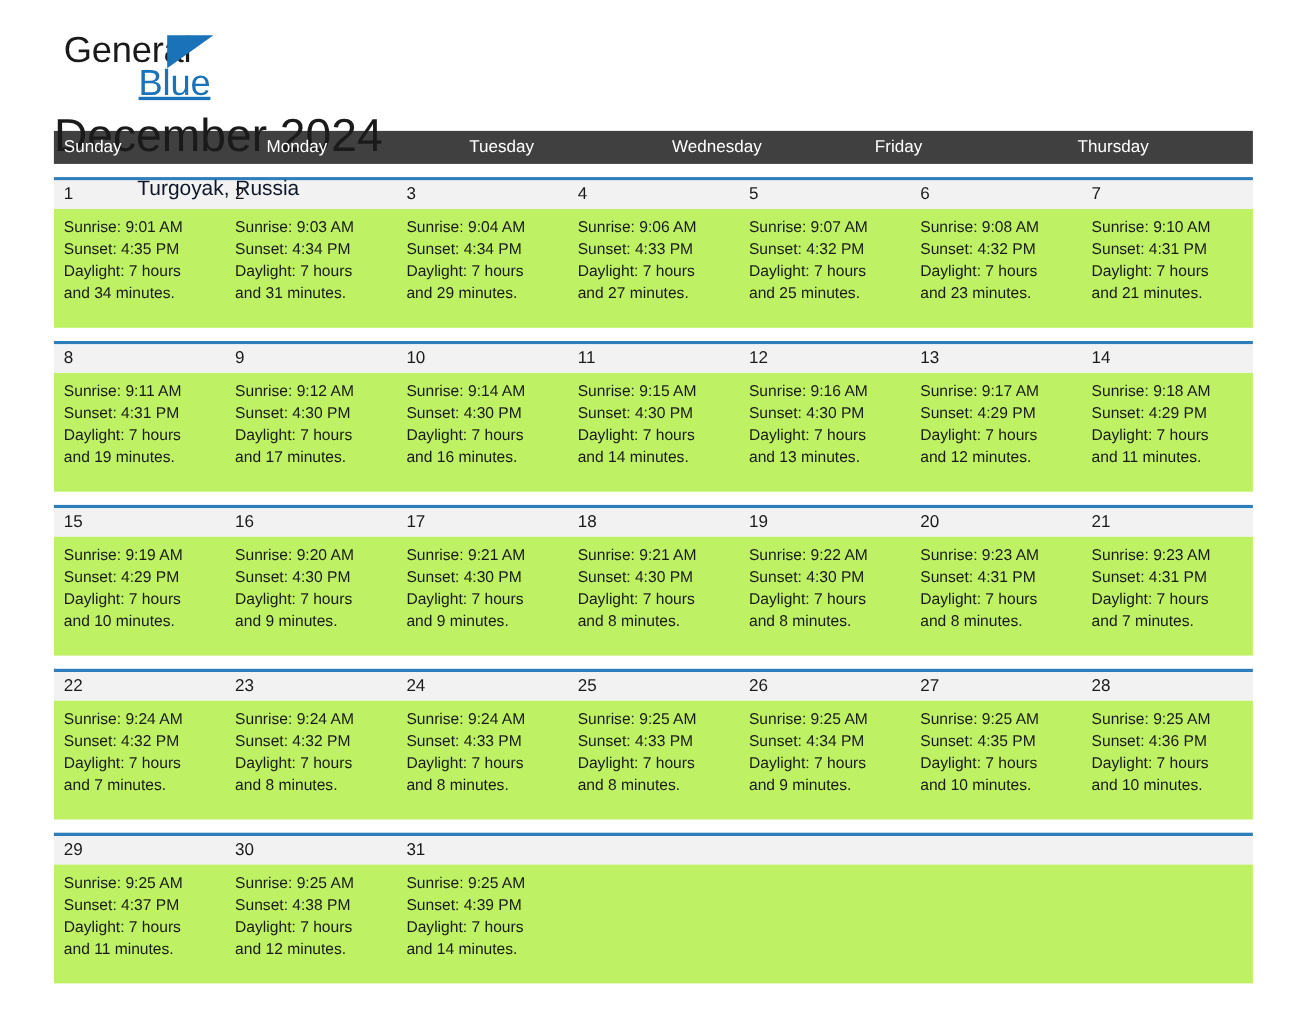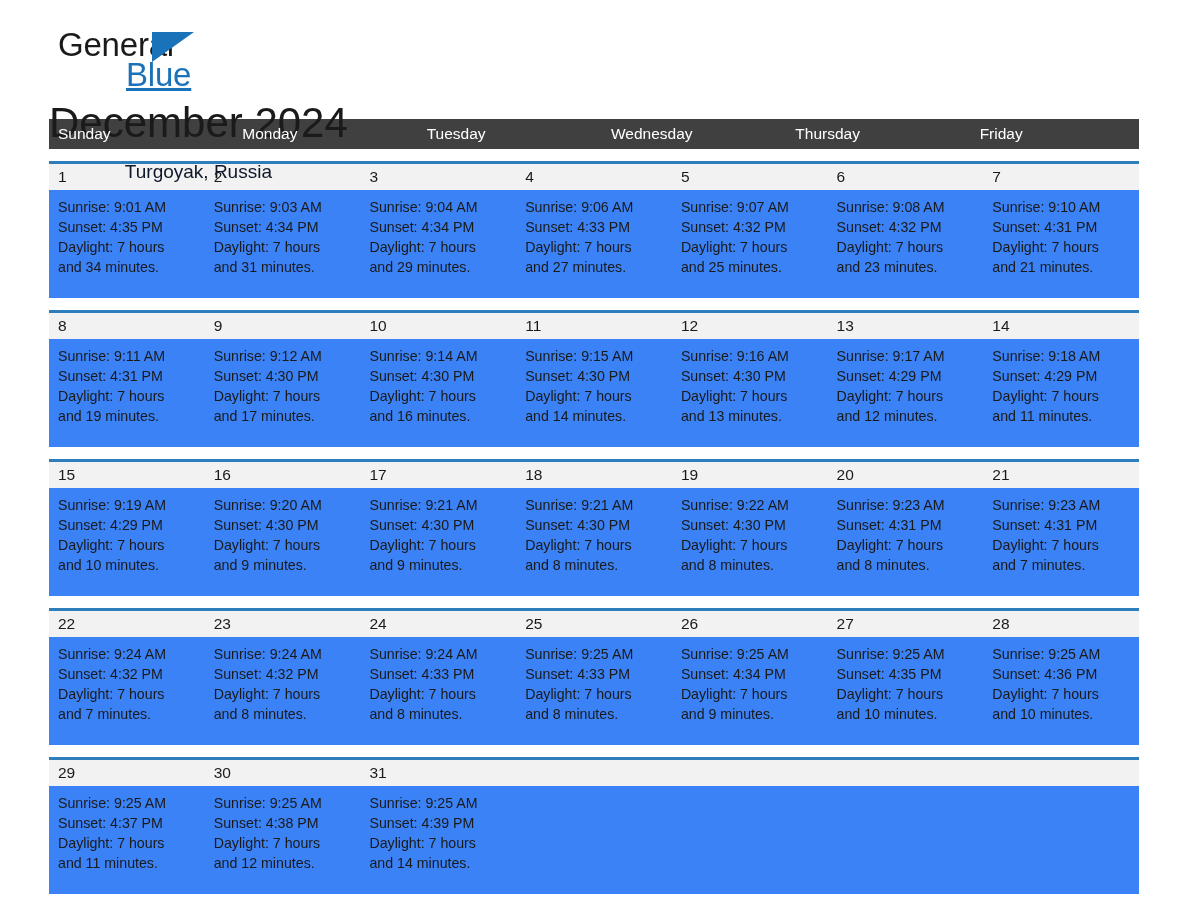--- a/index.html
+++ b/index.html
@@ -128,21 +128,21 @@
     flex: 1 1 0;
     min-width: 0;
     font-size: 15.5px;
     line-height: 26px;
     padding-left: 9px;
     box-sizing: border-box;
     color: #1a1a1a;
   }
   .detail-row {
     display: flex;
-    background: #3b82f6;
+    background: #bef264;
     height: 108px;
   }
   .detail {
     flex: 1 1 0;
     min-width: 0;
     padding: 7px 9px 0 9px;
     box-sizing: border-box;
     font-size: 14.2px;
     line-height: 20px;
     color: #1a1a1a;
@@ -174,22 +174,22 @@
 
   </div>
 
   <div class="calendar">
 
     <div class="weekday-row">
       <div class="weekday">Sunday</div>
       <div class="weekday">Monday</div>
       <div class="weekday">Tuesday</div>
       <div class="weekday">Wednesday</div>
+      <div class="weekday">Friday</div>
       <div class="weekday">Thursday</div>
-      <div class="weekday">Friday</div>
     </div>
 
     <div class="week">
       <div class="daynum-row">
         <div class="daynum">1</div>
         <div class="daynum">2</div>
         <div class="daynum">3</div>
         <div class="daynum">4</div>
         <div class="daynum">5</div>
         <div class="daynum">6</div>

